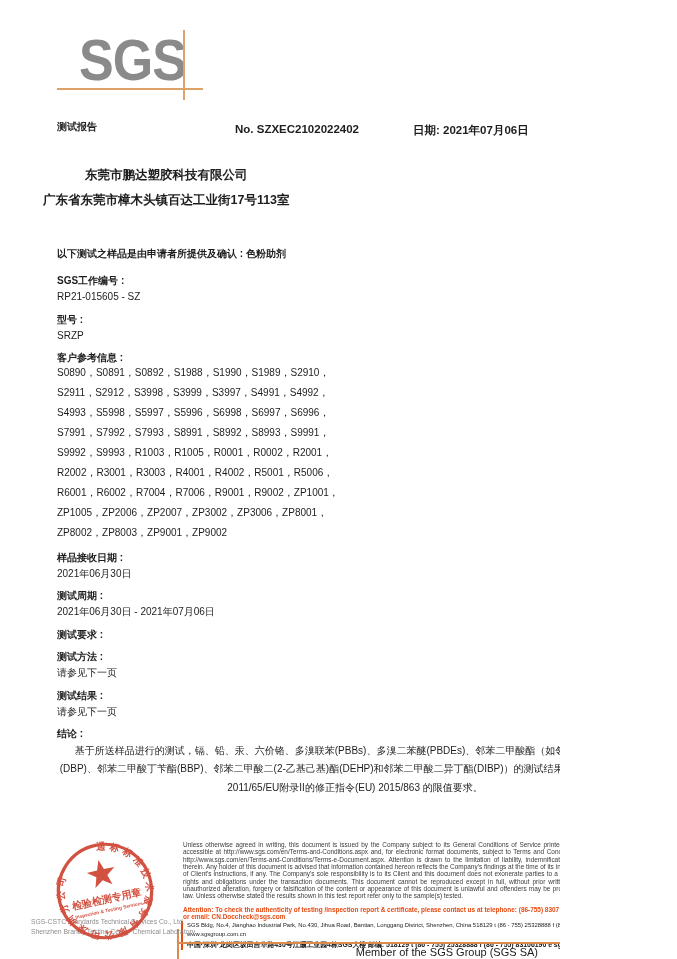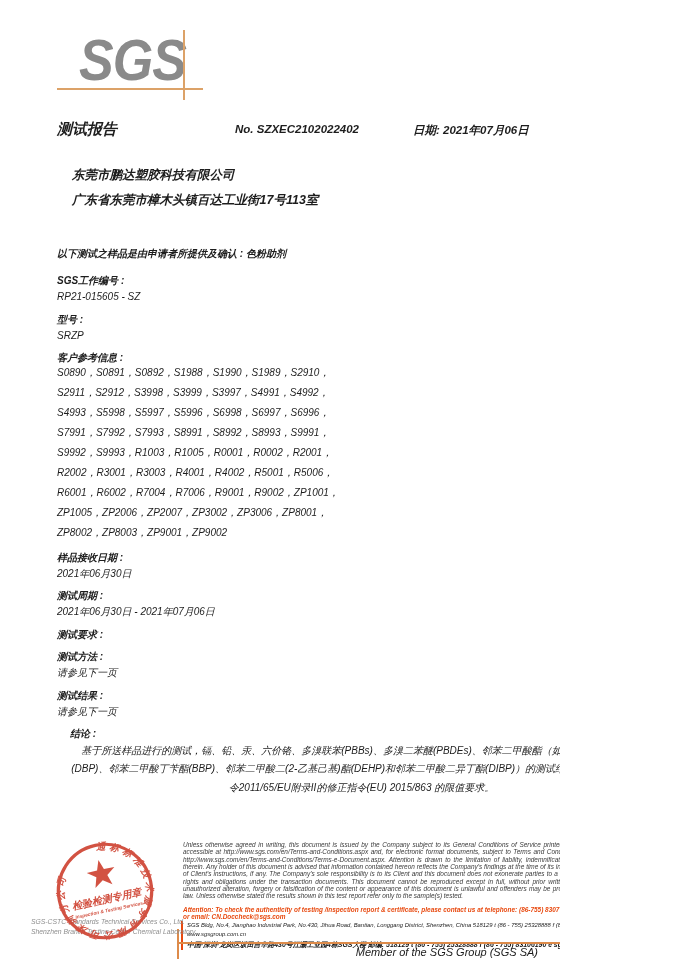--- a/index.html
+++ b/index.html
@@ -1,37 +1,37 @@
 <!DOCTYPE html>
 <html><head>
 <meta charset="utf-8">
 <style>
   html,body{margin:0;padding:0;background:#fff;}
   .page{position:relative;width:560px;height:959px;background:#fff;overflow:hidden;
-        font-family:"Liberation Sans",sans-serif;color:#1d1d1d;font-style:italic;}
+        font-family:"Liberation Sans",sans-serif;color:#1d1d1d;}
   
   .logo-text{position:absolute;left:79px;top:32px;font-size:52px;font-weight:bold;
              color:#8a8a8a;line-height:1;letter-spacing:-1px;transform:scaleY(1.10);transform-origin:top left;}
   .logo-hline{position:absolute;left:57px;top:88px;width:146px;height:2px;background:#dca268;}
   .logo-vline{position:absolute;left:183px;top:30px;width:2px;height:70px;background:#dca268;}
   
-  .hdr-title{position:absolute;left:57px;top:120px;font-size:15px;font-weight:bold;}
+  .hdr-title{position:absolute;left:57px;top:120px;font-size:10px;font-weight:bold;}
   .hdr-no{position:absolute;left:235px;top:123px;font-size:11.5px;font-weight:bold;}
   .hdr-date{position:absolute;left:413px;top:123px;font-size:11.5px;font-weight:bold;}
   .hdr-pages{position:absolute;left:564px;top:123px;font-size:11.5px;font-weight:bold;}
   
-  .company{position:absolute;left:72px;top:163px;font-size:12.5px;font-weight:bold;line-height:25px;}
+  .company{position:absolute;left:43px;top:163px;font-size:12.5px;font-weight:bold;line-height:25px;text-align:center;}
   
   .details{position:absolute;left:57px;top:247px;width:596px;font-size:10px;}
   .statement{font-weight:bold;margin-bottom:12px;}
   .frow{display:flex;margin-bottom:6.5px;line-height:16px;flex-direction:column;}
   .flabel{width:180px;flex-shrink:0;font-weight:bold;}
   .fvalue{flex:1;}
   .codes{white-space:pre-line;line-height:20px;margin-top:-3px;}
-  .conclusion-row{margin-top:4px;margin-left:13px;}
+  .conclusion-row{margin-top:4px;}
   .conclusion{line-height:18.4px;text-align:center;}
   
   .seal{position:absolute;left:50px;top:838px;width:110px;height:106px;
         transform:rotate(-12deg);opacity:.92;z-index:2;}
   .seal-ring-txt{font-size:9px;letter-spacing:3.2px;fill:#cf4433;font-weight:bold;}
   .seal-cn{font-size:9.5px;fill:#cf4433;font-weight:bold;text-anchor:middle;}
   .seal-en{font-size:4.6px;fill:#cf4433;font-weight:bold;text-anchor:middle;}
   .lab-lines{position:absolute;left:31px;top:917px;width:170px;z-index:1;
              font-size:6.8px;line-height:10px;color:#8e8e8e;}
   .disclaimer{position:absolute;left:183px;top:841px;width:478px;font-size:6.45px;

